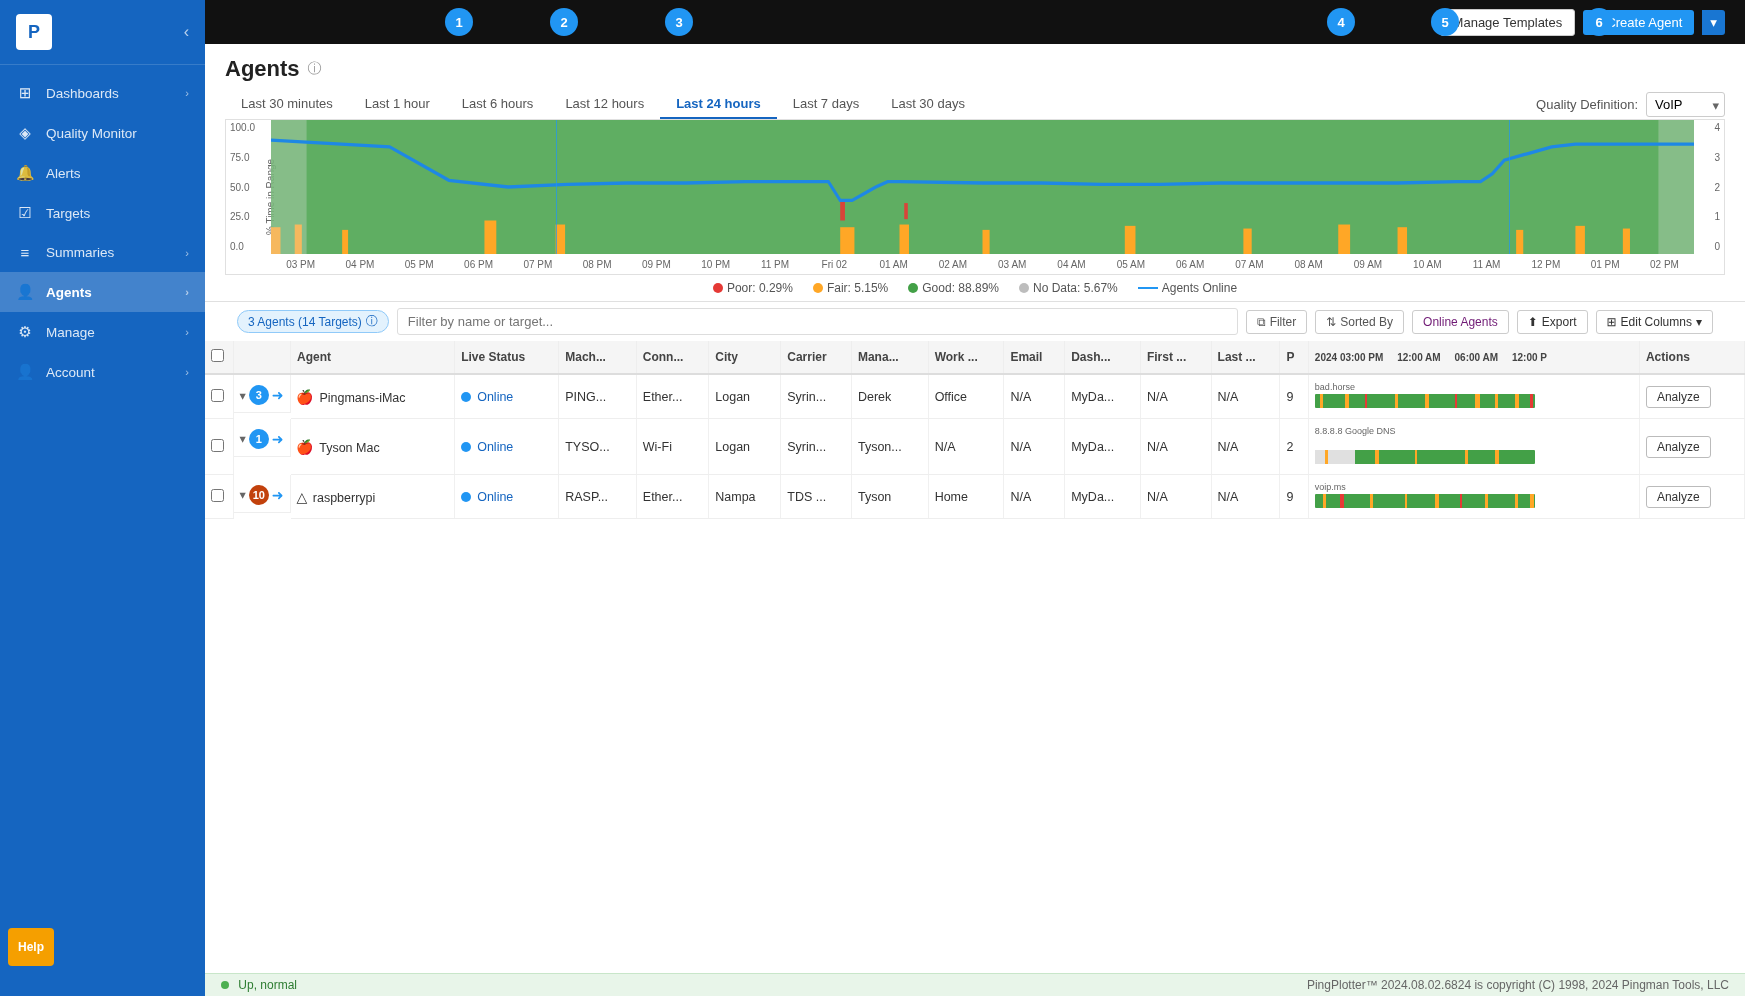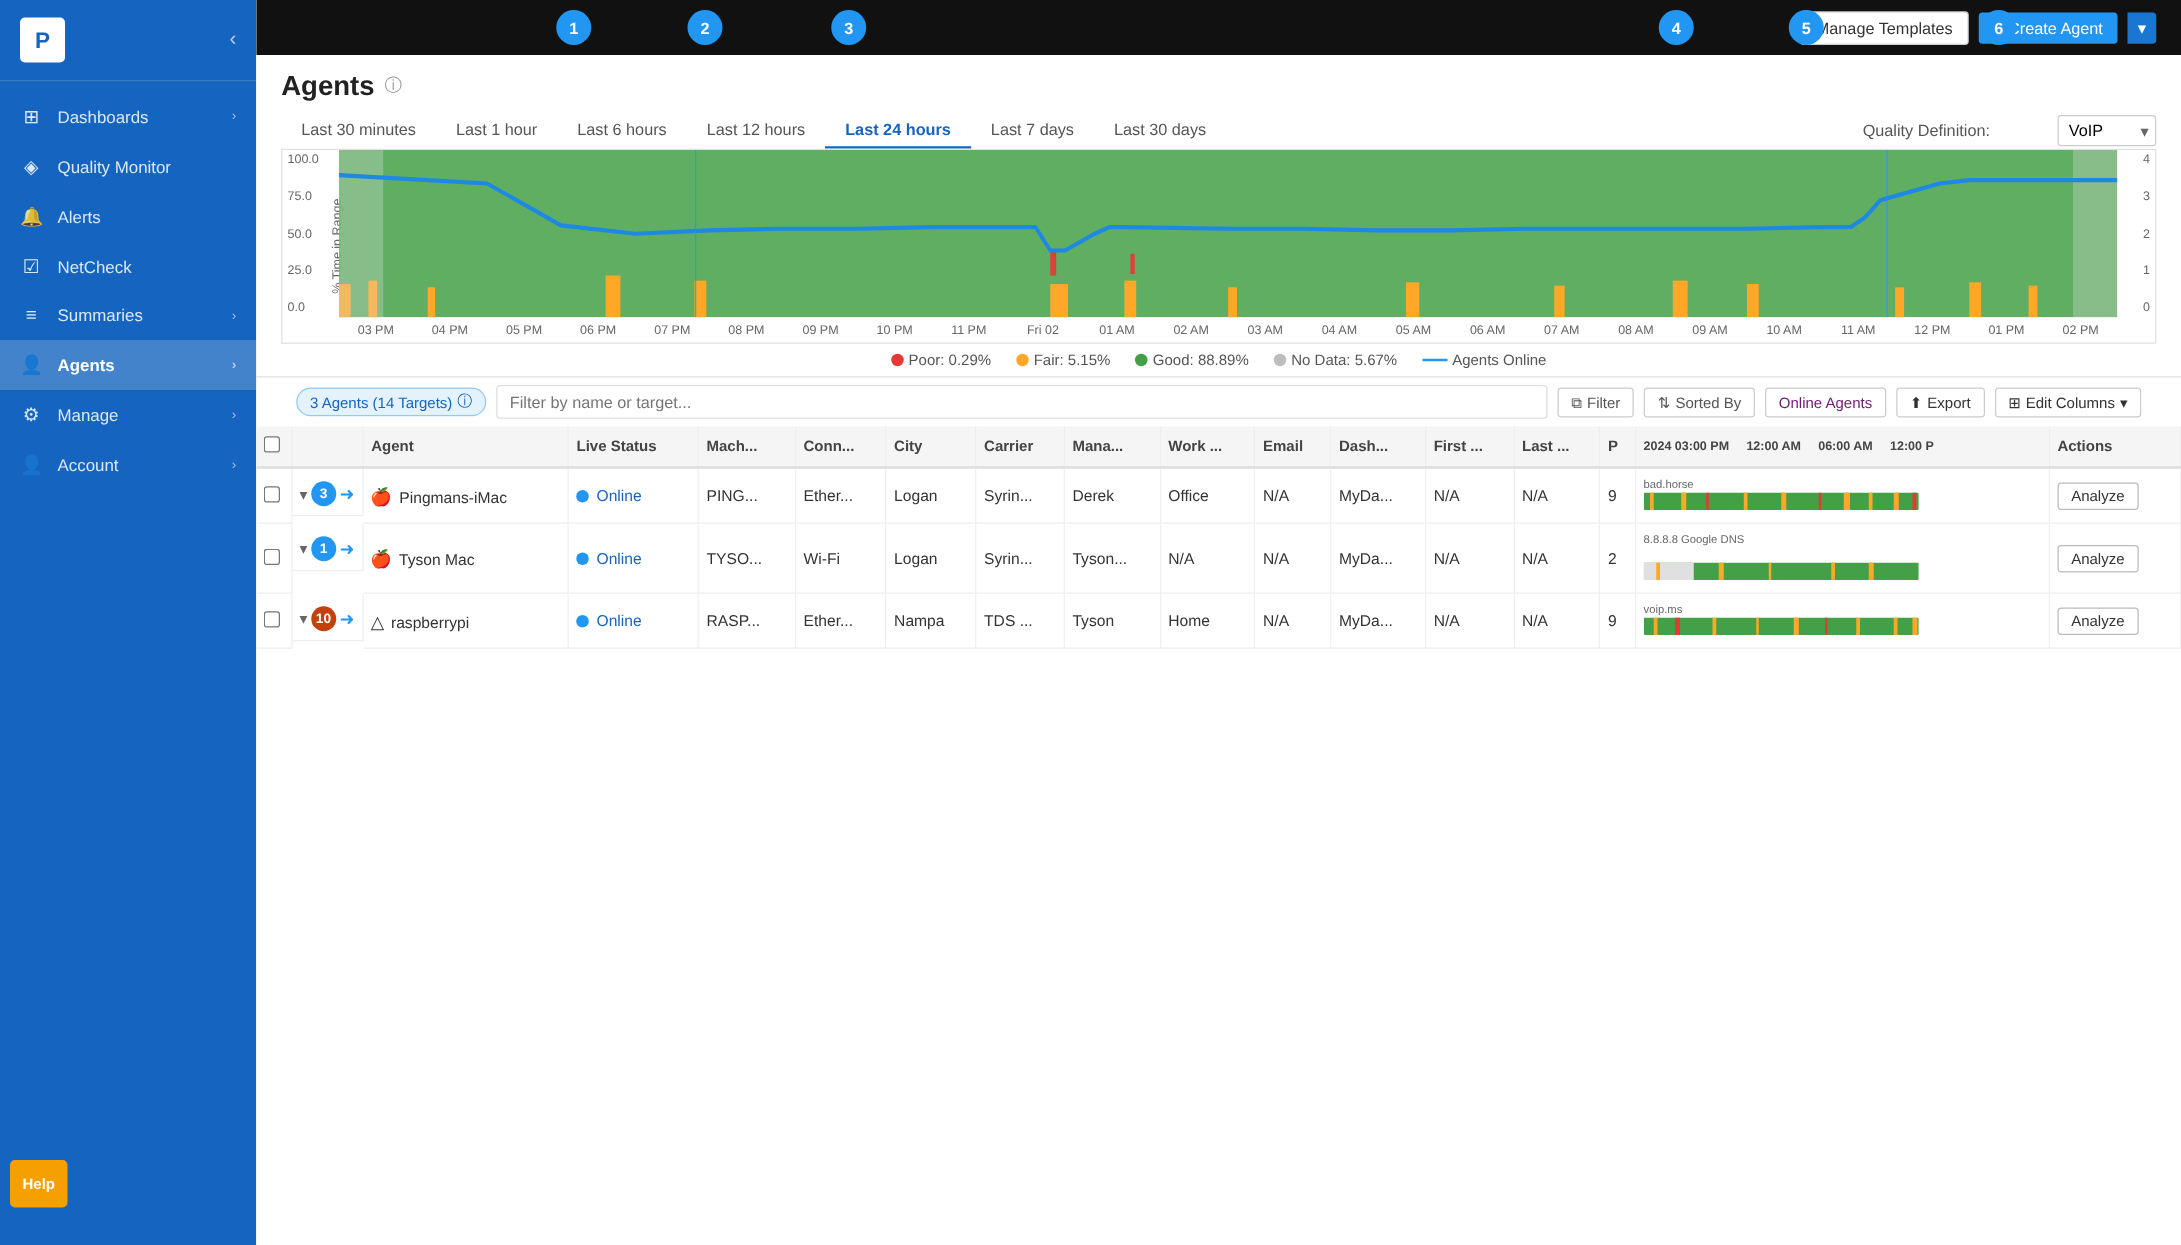--- a/index.html
+++ b/index.html
@@ -33,21 +33,21 @@
     
     .page-header { padding: 12px 20px 0; display: flex; align-items: center; gap: 8px; }
     .page-title { font-size: 22px; font-weight: 600; color: #222; }
     .info-icon { color: #999; font-size: 14px; cursor: pointer; }
 
     
     .time-tabs { display: flex; align-items: center; padding: 8px 20px 0; gap: 0; border-bottom: none; }
     .time-tab { padding: 6px 16px; cursor: pointer; font-size: 13px; color: #555; border-bottom: 2px solid transparent; }
     .time-tab.active { color: #1565c0; border-bottom: 2px solid #1565c0; font-weight: 600; }
     .quality-def { margin-left: auto; display: flex; align-items: center; gap: 8px; font-size: 13px; color: #555; }
-    .quality-select { border: 1px solid #ccc; border-radius: 3px; padding: 4px 24px 4px 8px; font-size: 13px; background: white; cursor: pointer; appearance: none; margin-left: 46px; }
+    .quality-select { border: 1px solid #ccc; border-radius: 3px; padding: 4px 24px 4px 8px; font-size: 13px; background: white; cursor: pointer; appearance: none; }
     .quality-select-wrap { position: relative; }
     .quality-select-wrap::after { content: '▾'; position: absolute; right: 6px; top: 50%; transform: translateY(-50%); pointer-events: none; color: #666; }
 
     
     .chart-container { position: relative; height: 156px; margin: 0 20px; background: white; border: 1px solid #e0e0e0; overflow: hidden; flex-shrink: 0; }
     .chart-y-axis { position: absolute; left: 0; top: 0; bottom: 20px; width: 45px; display: flex; flex-direction: column; justify-content: space-between; padding: 2px 4px; font-size: 10px; color: #666; }
     .chart-right-axis { position: absolute; right: 0; top: 0; bottom: 20px; width: 30px; display: flex; flex-direction: column; justify-content: space-between; padding: 2px 4px; font-size: 10px; color: #666; text-align: right; }
     .chart-inner { position: absolute; left: 45px; right: 30px; top: 0; bottom: 20px; overflow: hidden; }
     .chart-x-labels { position: absolute; left: 45px; right: 30px; bottom: 0; height: 20px; display: flex; align-items: center; font-size: 10px; color: #666; }
     .x-label { flex: 1; text-align: center; white-space: nowrap; overflow: hidden; }
@@ -125,21 +125,21 @@
       <div class="nav-item">
         <span class="nav-icon">◈</span>
         <span>Quality Monitor</span>
       </div>
       <div class="nav-item">
         <span class="nav-icon">🔔</span>
         <span>Alerts</span>
       </div>
       <div class="nav-item">
         <span class="nav-icon">☑</span>
-        <span>NetCheck</span>
+        <span>Targets</span>
       </div>
       <div class="nav-item">
         <span class="nav-icon">≡</span>
         <span>Summaries</span>
         <span class="nav-arrow">›</span>
       </div>
       <div class="nav-item active">
         <span class="nav-icon">👤</span>
         <span>Agents</span>
         <span class="nav-arrow">›</span>
@@ -490,16 +490,25 @@
               </svg>
             </td>
             <td>
               <button class="btn-analyze">Analyze</button>
             </td>
           </tr>
         </tbody>
       </table>
     </div>
 
+    <div class="status-bar">
+      <div>
+        <span class="status-dot-green"></span>
+        <span>Up, normal</span>
+      </div>
+      <div class="copyright">
+        <span>PingPlotter™ 2024.08.02.6824 is copyright (C) 1998, 2024 Pingman Tools, LLC</span>
+      </div>
+    </div>
   </div>
 </div>
 
 <button class="help-btn">Help</button>
 
 </body></html>

